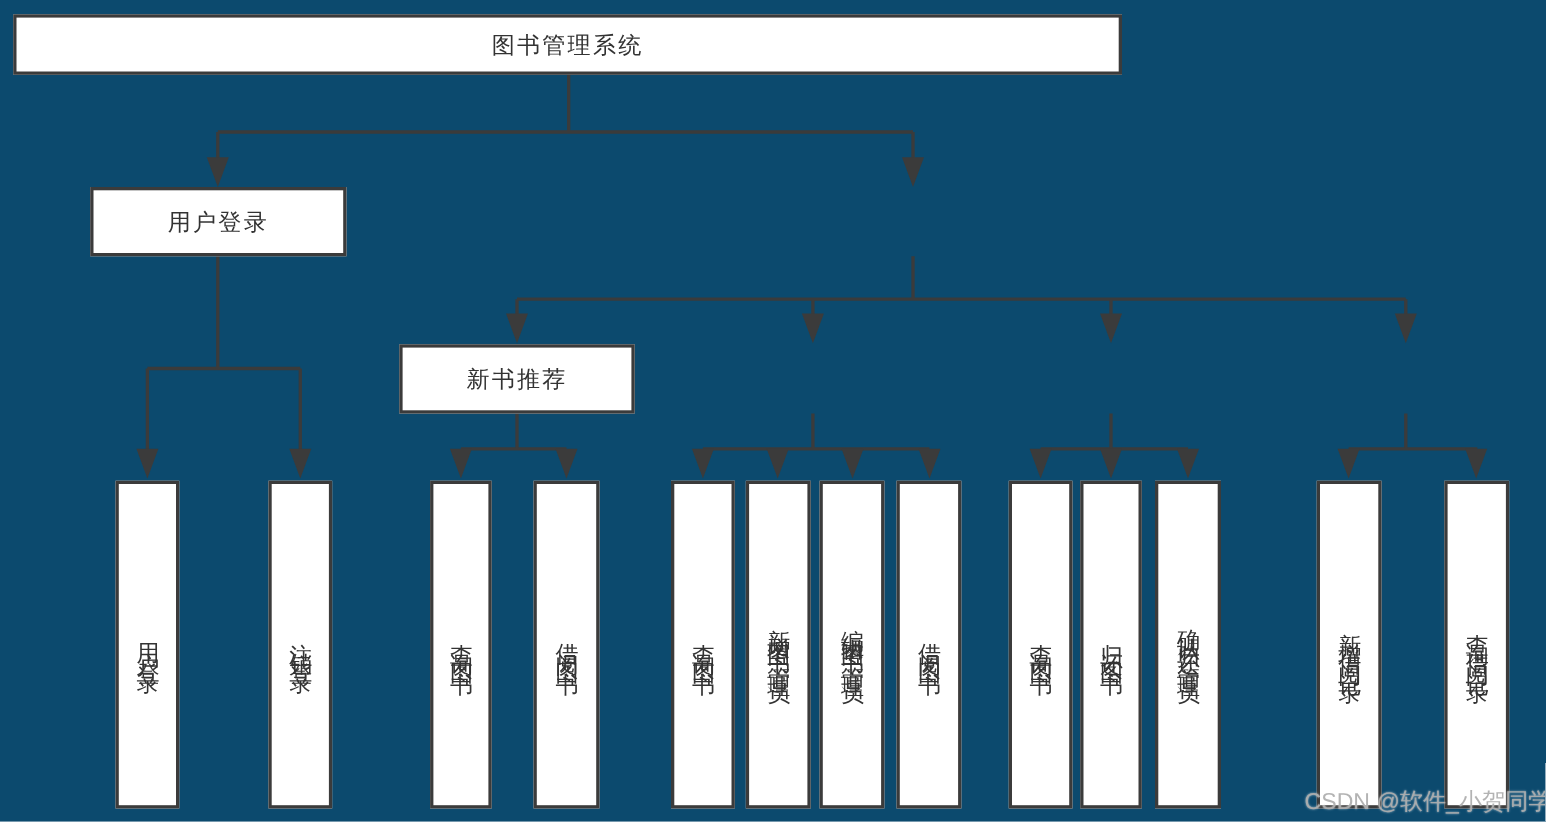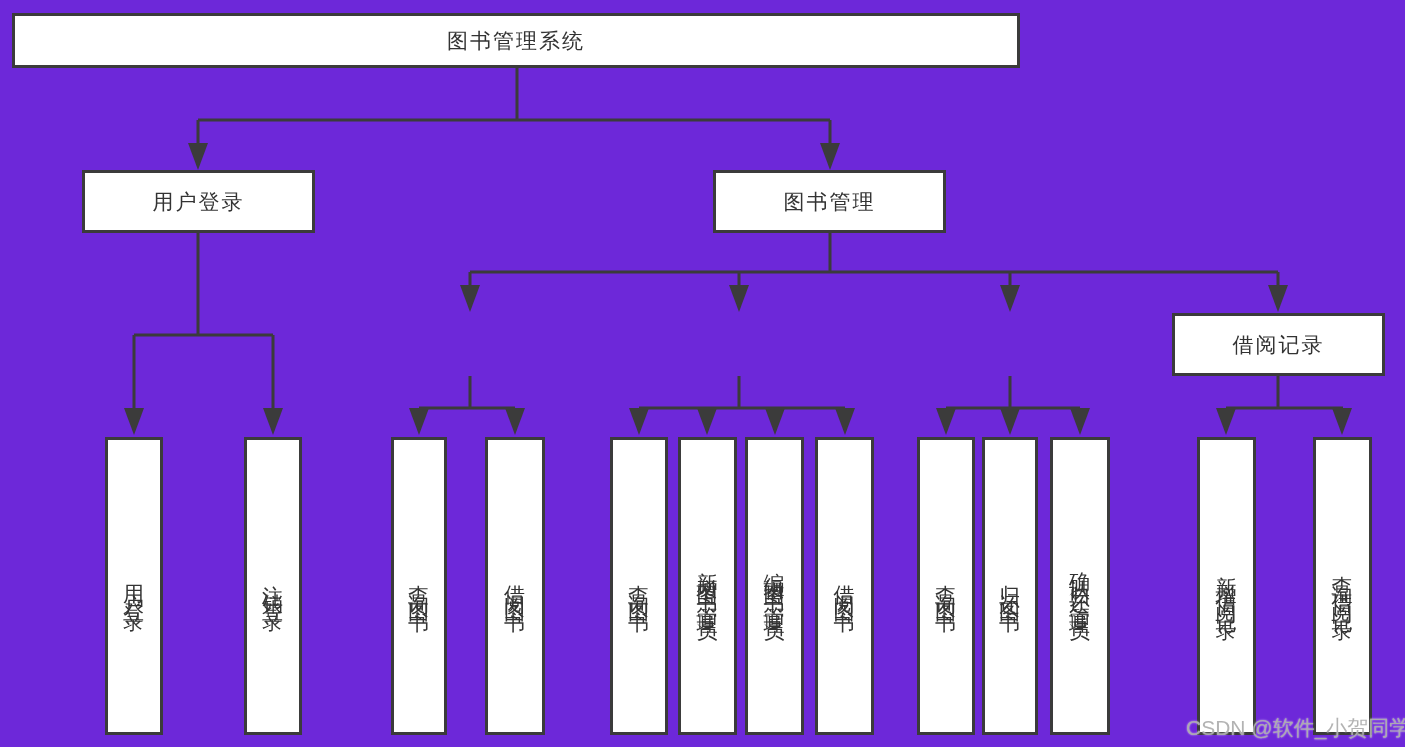--- a/index.html
+++ b/index.html
@@ -1,19 +1,19 @@
 <!DOCTYPE html>
 <html><head>
 <meta charset="utf-8">
 <style>
   html,body{margin:0;padding:0;background:#fff;}
   #canvas{
     position:relative;
     width:1405px;height:747px;
-    background:#6d28d9;
+    background:#0c4a6e;
     font-family:"Liberation Sans","DejaVu Sans",sans-serif;
     overflow:hidden;
   }
   #connectors{position:absolute;left:0;top:0;pointer-events:none;}
   .hbox,.vbox{
     position:absolute;
     box-sizing:border-box;
     border:3px solid #3b3b3b;
     background:#ffffff;
     display:flex;
@@ -82,26 +82,23 @@
     </g>
   </svg>
 
   <div class="hbox" style="left:12px;top:13px;width:1008px;height:55px">
     <span>图书管理系统</span>
   </div>
 
   <div class="hbox" style="left:82px;top:170px;width:233px;height:63px">
     <span>用户登录</span>
   </div>
-  <div class="hbox" style="left:713px;top:170px;width:233px;height:63px">
-    <span>图书管理</span>
-  </div>
 
-  <div class="hbox" style="left:1172px;top:313px;width:213px;height:63px">
-    <span>借阅记录</span>
+  <div class="hbox" style="left:363px;top:313px;width:214px;height:63px">
+    <span>新书推荐</span>
   </div>
 
   <div class="vbox" style="left:105px;top:437px;width:58px;height:298px">
     <span>用户登录</span>
   </div>
   <div class="vbox" style="left:244px;top:437px;width:58px;height:298px">
     <span>注销登录</span>
   </div>
 
   <div class="vbox" style="left:391px;top:437px;width:56px;height:298px">

